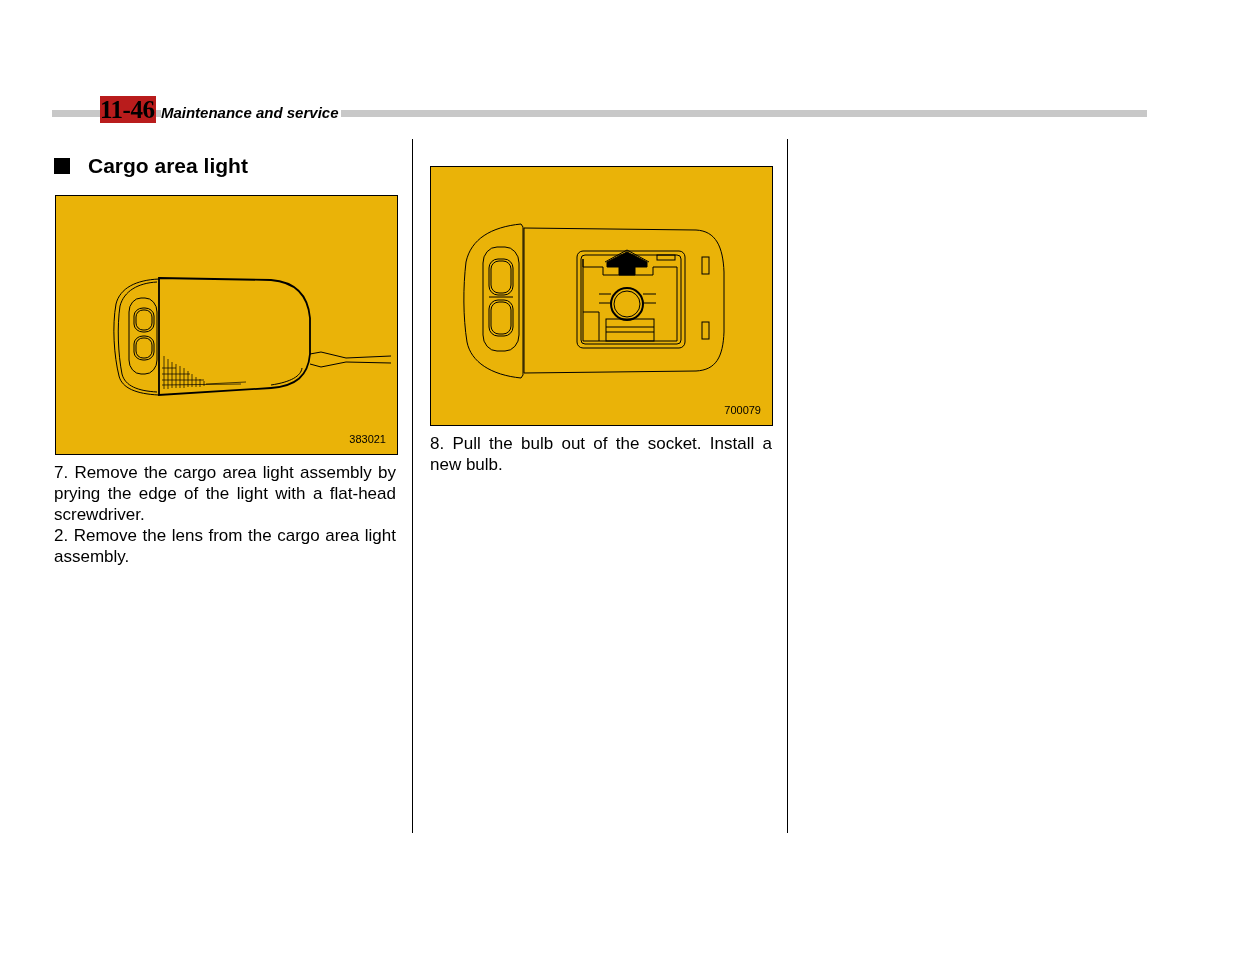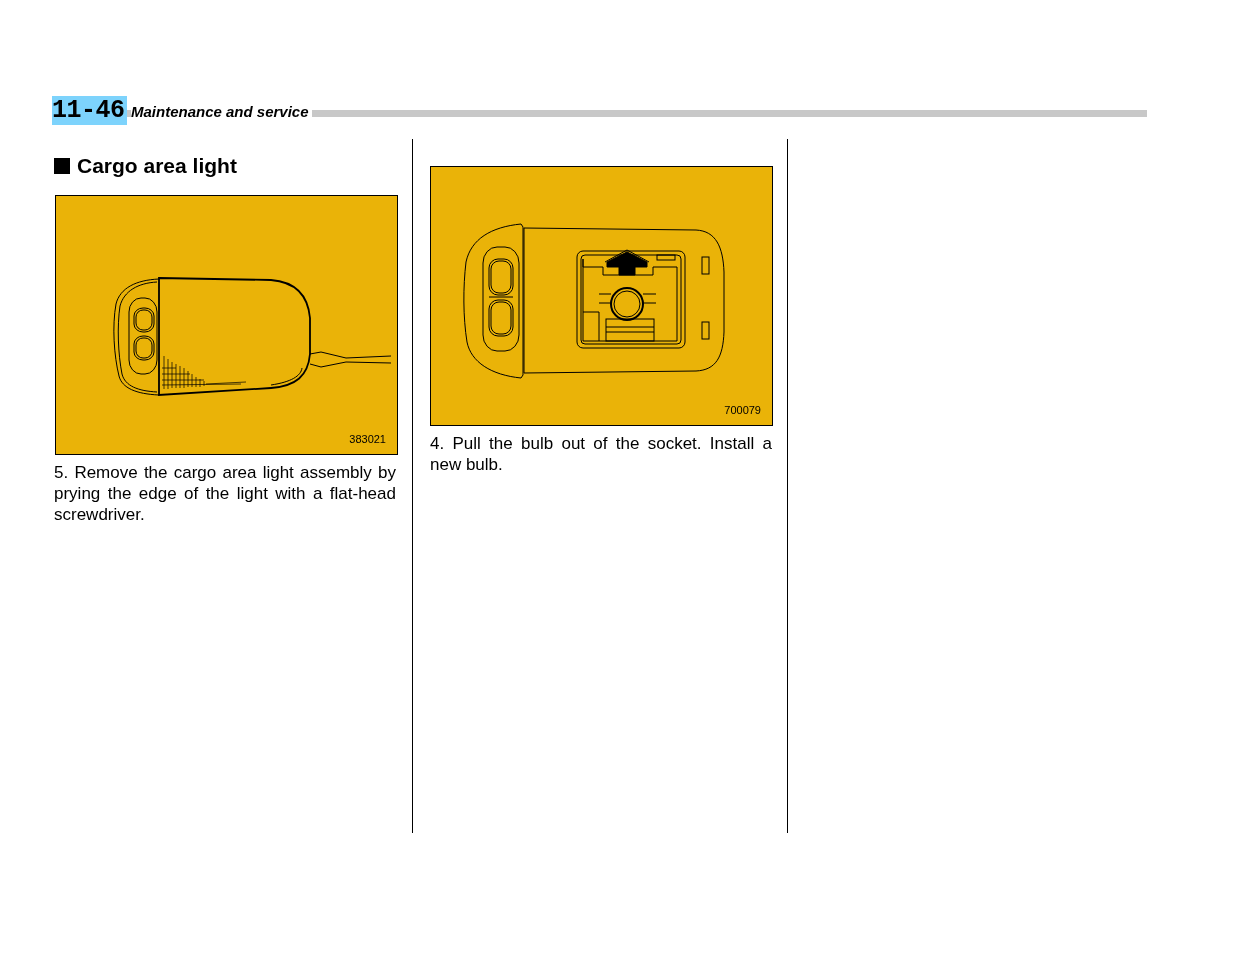--- a/index.html
+++ b/index.html
@@ -1,28 +1,28 @@
 <!DOCTYPE html>
 <html><head>
   <meta charset="utf-8">
   <style>
     html, body { margin: 0; padding: 0; background: #ffffff; }
     body { width: 1235px; height: 954px; position: relative; overflow: hidden;
            font-family: "Liberation Sans", sans-serif; color: #000; }
 
     .header-bar { position: absolute; left: 52px; top: 110px; width: 1095px; height: 7px; background: #c8c8c8; }
     .header { position: absolute; left: 52px; top: 96px; height: 30px; white-space: nowrap; }
-    .page-num { font-family: Liberation Mono, monospace; font-size: 25px; font-weight: bold; letter-spacing: -0.5px; background: #7dd3fc; position: relative; z-index: 1; padding-right: 2px; }
+    .page-num { font-family: Liberation Serif, serif; font-size: 25px; font-weight: bold; letter-spacing: -0.5px; background: #b91c1c; position: relative; z-index: 1; padding-right: 2px; margin-left: 48px; }
     .chapter { font-family: "Liberation Sans", sans-serif; font-size: 15px; font-weight: bold; font-style: italic; position: relative; z-index: 1; background: #fff; padding-right: 3px; margin-top: 47px; }
 
     .divider { position: absolute; width: 1px; background: #000; top: 139px; height: 694px; }
     .divider.d1 { left: 412px; }
     .divider.d2 { left: 787px; }
 
-    .section-title { position: absolute; left: 54px; top: 154px; font-size: 21px; font-weight: bold; display: flex; align-items: center; white-space: nowrap; }
+    .section-title { position: absolute; left: 54px; top: 154px; font-size: 21px; font-weight: bold; display: flex; align-items: center; white-space: nowrap; gap: 11px; }
     .section-title .square { width: 16px; height: 16px; background: #000; margin-right: 7px; display: inline-block; }
 
     .figure { position: absolute; border: 1px solid #000; background: #eab308; }
     .figure.f1 { left: 55px; top: 195px; width: 341px; height: 258px; }
     .figure.f2 { left: 430px; top: 166px; width: 341px; height: 258px; }
     .figure svg { position: absolute; left: 0; top: 0; }
     .fig-id { position: absolute; right: 11px; bottom: 9px; font-size: 11px; }
 
     .steps { position: absolute; font-size: 17px; line-height: 21px; text-align: justify; }
     .steps.s1 { left: 54px; top: 462px; width: 342px; }
@@ -124,18 +124,19 @@
       <rect x="175" y="152" width="48" height="22"></rect>
       <line x1="175" y1="160" x2="223" y2="160"></line>
       <line x1="175" y1="165" x2="223" y2="165"></line>
       <path d="M 152 145 L 168 145 L 168 174"></path>
     </g>
   </svg>
   <span class="fig-id">700079</span>
 </div>
 
 <div class="steps s1">
-  <p>5.  Remove the cargo area light assembly by prying the edge of the light with a flat-head screwdriver.</p>
+  <p>7.  Remove the cargo area light assembly by prying the edge of the light with a flat-head screwdriver.</p>
+  <p>2.  Remove the lens from the cargo area light assembly.</p>
 </div>
 
 <div class="steps s2">
-  <p>4.  Pull the bulb out of the socket. Install a new bulb.</p>
+  <p>8.  Pull the bulb out of the socket. Install a new bulb.</p>
 </div>
 
 </body></html>

